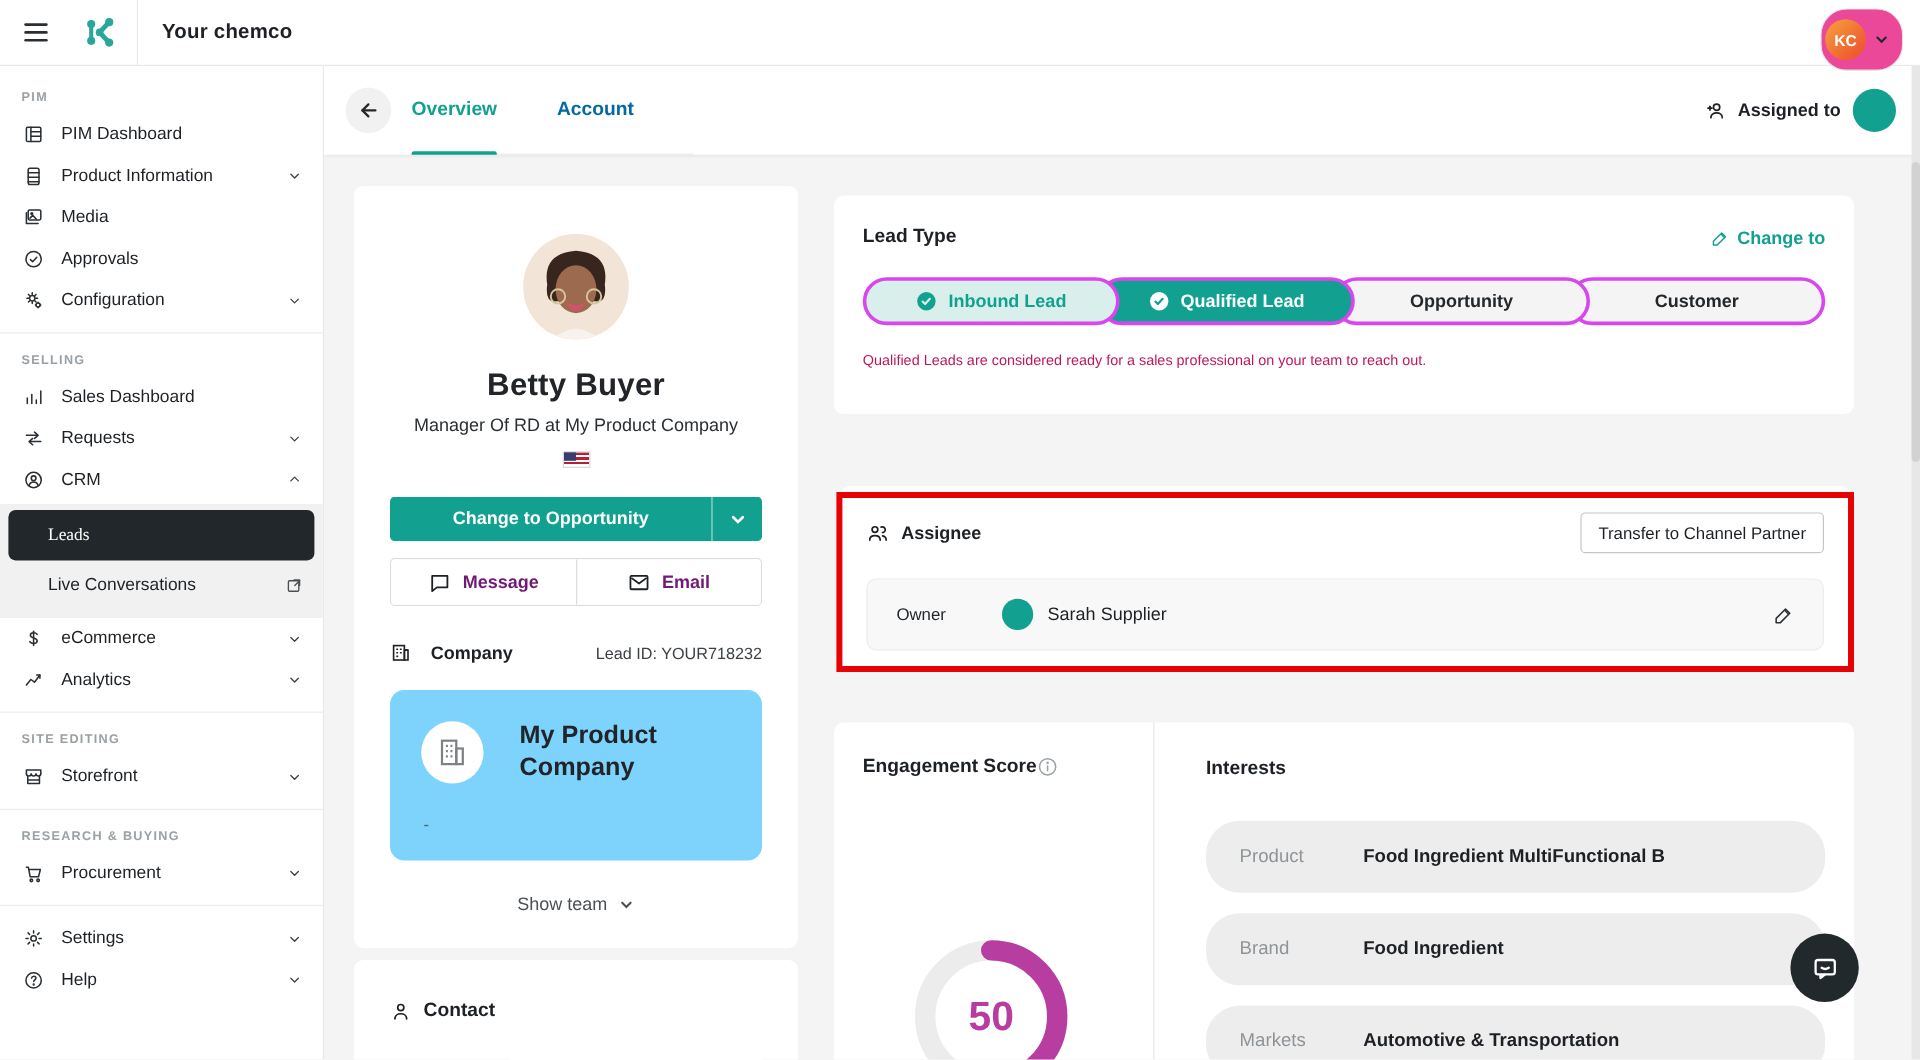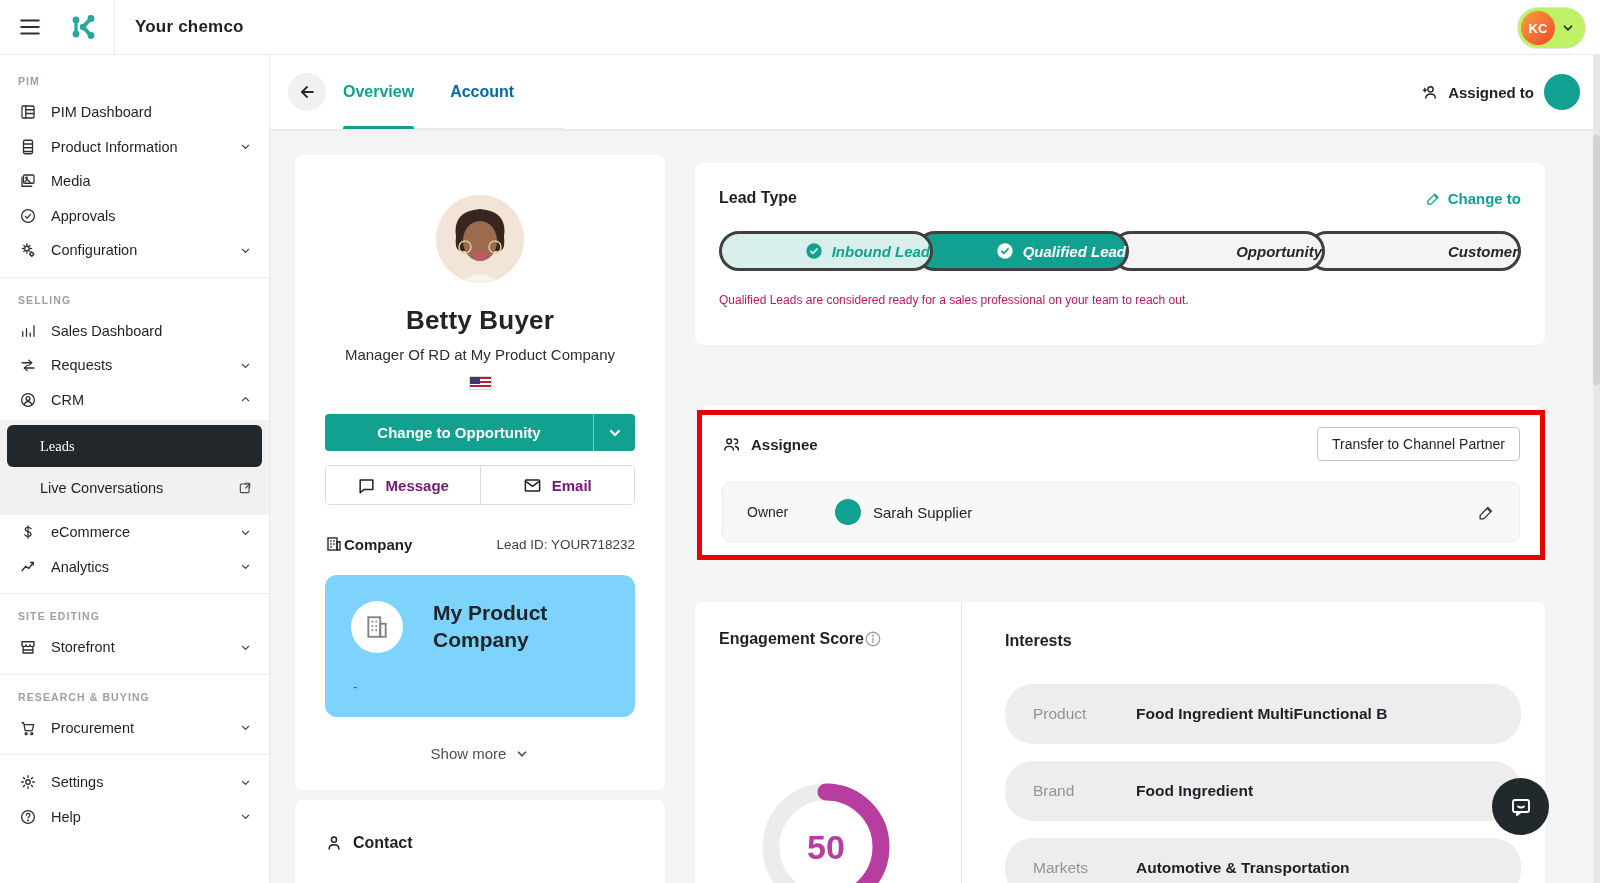--- a/index.html
+++ b/index.html
@@ -11,22 +11,22 @@
   }
   svg { display:block; }
 
   
   .topbar { position:absolute; top:0; left:0; right:0; height:55px; background:#fff;
             border-bottom:1px solid #e9e9e9; display:flex; align-items:center; z-index:30; }
   .hamburger { width:44px; height:40px; margin-left:8px; display:flex; align-items:center; justify-content:center; cursor:pointer; }
   .logo-wrap { width:62px; height:55px; display:flex; align-items:center; justify-content:center; }
   .topbar-divider { width:1px; height:55px; background:#e9e9e9; }
   .app-title { margin-left:20px; font-size:17px; font-weight:700; letter-spacing:.2px; color:#1d2125; }
-  .user-pill { position:absolute; right:14px; top:7px; height:42px; border:1px solid #e3e3e3; border-radius:22px;
-               background:#bef264; display:flex; align-items:center; gap:6px; padding:3px 10px 3px 3px; cursor:pointer; }
+  .user-pill { position:absolute; right:14px; top:7px; height:52px; border:1px solid #e3e3e3; border-radius:22px;
+               background:#ec4899; display:flex; align-items:center; gap:6px; padding:3px 10px 3px 3px; cursor:pointer; }
   .user-avatar { width:34px; height:34px; border-radius:50%; background:linear-gradient(135deg,#f7a23c 0%,#ef5a31 80%);
                  color:#fff; font-size:13px; font-weight:700; display:flex; align-items:center; justify-content:center; }
 
   
   .sidebar { position:absolute; top:55px; left:0; bottom:0; width:270px; background:#fff;
              border-right:1px solid #e9e9e9; padding-top:14px; z-index:20; overflow:hidden; }
   .side-section-label { padding:6px 18px 8px 18px; font-size:10.5px; font-weight:700; letter-spacing:1.1px;
                         color:#9aa0a4; text-transform:uppercase; }
   .side-item { height:34.5px; display:flex; align-items:center; padding:0 16px 0 18px; cursor:pointer; }
   .side-item .ic { width:20px; display:flex; justify-content:center; color:#2a2f33; }
@@ -37,21 +37,21 @@
   .sub-item { height:42px; display:flex; align-items:center; padding-left:40px; padding-right:16px; cursor:pointer; font-size:14.5px; }
   .sub-item.active { background:#22272b; color:#fff; border-radius:6px; margin:0 7px; padding-left:33px; font-weight:500;font-family:Liberation Serif, serif; }
   .sub-item .lbl { flex:1; }
   .sub-item .ext { color:#4a4f53; }
 
   
   .tabbar { position:absolute; top:55px; left:270px; right:0; height:74px; background:#fff; z-index:10;
             box-shadow:0 1px 3px rgba(0,0,0,.07); display:flex; align-items:center; }
   .back-btn { width:38px; height:38px; border-radius:50%; background:#f1f1f1; margin-left:18px;
               display:flex; align-items:center; justify-content:center; cursor:pointer; color:#23282c; }
-  .tabs-wrap { height:74px; display:flex; align-items:center; margin-left:17px; gap:36px;
+  .tabs-wrap { height:74px; display:flex; align-items:center; margin-left:17px; gap:50px;
                border-bottom:1px solid #eaeaea; padding-right:50px; }
   .tab { position:relative; height:74px; display:flex; align-items:center; font-size:16px; font-weight:700;
          color:#0369a1; cursor:pointer; }
   .tab.active { color:#12a191; }
   .tab.active:after { content:""; position:absolute; left:0; right:0; bottom:0; height:3px; background:#12a191; border-radius:2px 2px 0 0; }
   .assigned-wrap { position:absolute; right:20px; top:0; height:74px; display:flex; align-items:center; gap:10px; }
   .assigned-link { display:flex; align-items:center; gap:8px; cursor:pointer; color:#1d2125; font-size:15px; font-weight:600; }
   .assigned-avatar { width:36px; height:36px; border-radius:50%; background:#12a191; cursor:pointer; }
 
   
@@ -68,42 +68,42 @@
   .flag .canton { position:absolute; left:0; top:0; width:10px; height:7px; background:#3c3b6e; }
   .split-btn { margin-top:24px; height:37px; display:flex; border-radius:4px; overflow:hidden; cursor:pointer; }
   .split-main { flex:1; background:#12a191; color:#fff; font-size:15px; font-weight:700; display:flex; align-items:center; justify-content:center; }
   .split-caret { width:42px; background:#12a191; border-left:1px solid rgba(255,255,255,.45); color:#fff;
                  display:flex; align-items:center; justify-content:center; }
   .msg-row { margin-top:14px; height:40px; display:flex; border:1px solid #dcdcdc; border-radius:4px; overflow:hidden; background:#fff; }
   .msg-btn { flex:1; display:flex; align-items:center; justify-content:center; gap:10px; font-size:15px; font-weight:700;
              color:#701a75; cursor:pointer; background:#fff; }
   .msg-btn + .msg-btn { border-left:1px solid #dcdcdc; }
   .company-row { margin-top:30px; display:flex; align-items:center; justify-content:space-between; }
-  .company-left { display:flex; align-items:center; gap:1px; font-size:15px; font-weight:700; color:#1d2125; }
+  .company-left { display:flex; align-items:center; gap:16px; font-size:15px; font-weight:700; color:#1d2125; }
   .lead-id { font-size:13.5px; color:#3c4145; }
   .company-box { margin-top:22px; height:142px; background:#7dd3fc; border-radius:12px; padding:24px 24px; text-align:left; position:relative; }
   .company-box .co-icon { position:absolute; left:26px; top:26px; width:52px; height:52px; border-radius:50%;
                           background:#fff; display:flex; align-items:center; justify-content:center; color:#7c8186; }
   .company-box .co-name { margin-left:84px; font-size:21px; font-weight:700; color:#212529; line-height:1.3; }
   .company-box .co-sub { position:absolute; left:28px; bottom:22px; font-size:14px; color:#5a5f63; }
   .show-more { margin-top:28px; display:flex; align-items:center; justify-content:center; gap:9px;
                color:#4c5155; font-size:15px; cursor:pointer; }
 
   
   .contact-card { left:25px; top:671px; width:370px; height:300px; padding:34px 30px; }
   .contact-head { display:flex; align-items:center; gap:10px; font-size:16px; font-weight:700; color:#1d2125; }
 
   
   .leadtype-card { left:425px; top:34px; width:850px; height:182px; padding:26px 24px; }
   .lt-head { display:flex; align-items:center; justify-content:space-between; }
   .lt-title { font-size:16px; font-weight:700; color:#1d2125; }
   .change-to { display:flex; align-items:center; gap:7px; color:#12a191; font-size:15px; font-weight:700; cursor:pointer; }
   .stages { display:flex; margin-top:24px; }
-  .stage { height:40px; border-radius:20px; display:flex; align-items:center; justify-content:flex-end; gap:9px;
-           font-size:15px; font-weight:700; border:3px solid #404040; width:224px; cursor:pointer;font-style:italic; }
+  .stage { height:40px; border-radius:20px; display:flex; align-items:center; justify-content:center; gap:9px;
+           font-size:15px; font-weight:700; border:3px solid #d946ef; width:224px; cursor:pointer; }
   .stage + .stage { margin-left:-18px; }
   .stage.done    { background:#d9efeb; color:#12a191; z-index:4; position:relative; }
   .stage.current { background:#12a191; color:#fff; z-index:3; position:relative; }
   .stage.up      { background:#f4f4f4; color:#23282c; font-weight:600; position:relative; }
   .stage.up1 { z-index:2; } .stage.up2 { z-index:1; }
   .lt-desc { margin-top:22px; font-size:12px; color:#be185d; }
 
   
   .assignee-card { left:430px; top:276px; width:842px; height:155px; padding:22px 22px; }
   .as-head { display:flex; align-items:center; justify-content:space-between; }
@@ -497,21 +497,21 @@
             <line x1="10.5" y1="11" x2="12" y2="11"></line>
           <line x1="7" y1="15" x2="8.5" y2="15"></line>
             <line x1="10.5" y1="15" x2="12" y2="15"></line>
         </svg>
       </div>
       <div class="co-name">My Product Company</div>
       <div class="co-sub">-</div>
     </div>
 
     <div class="show-more">
-      <span>Show more</span>
+      <span>Show team</span>
       <svg width="14" height="14" viewBox="0 0 16 16" fill="none" stroke="#4c5155" stroke-width="2" stroke-linecap="round">
           <polyline points="4,6 8,10 12,6"></polyline>
         </svg>
     </div>
   </section>
 
   <section class="card contact-card">
     <div class="contact-head">
       <svg width="18" height="18" viewBox="0 0 24 24" fill="none" stroke="#1d2125" stroke-width="1.9" stroke-linecap="round">
         <circle cx="12" cy="7.5" r="3.4"></circle>

